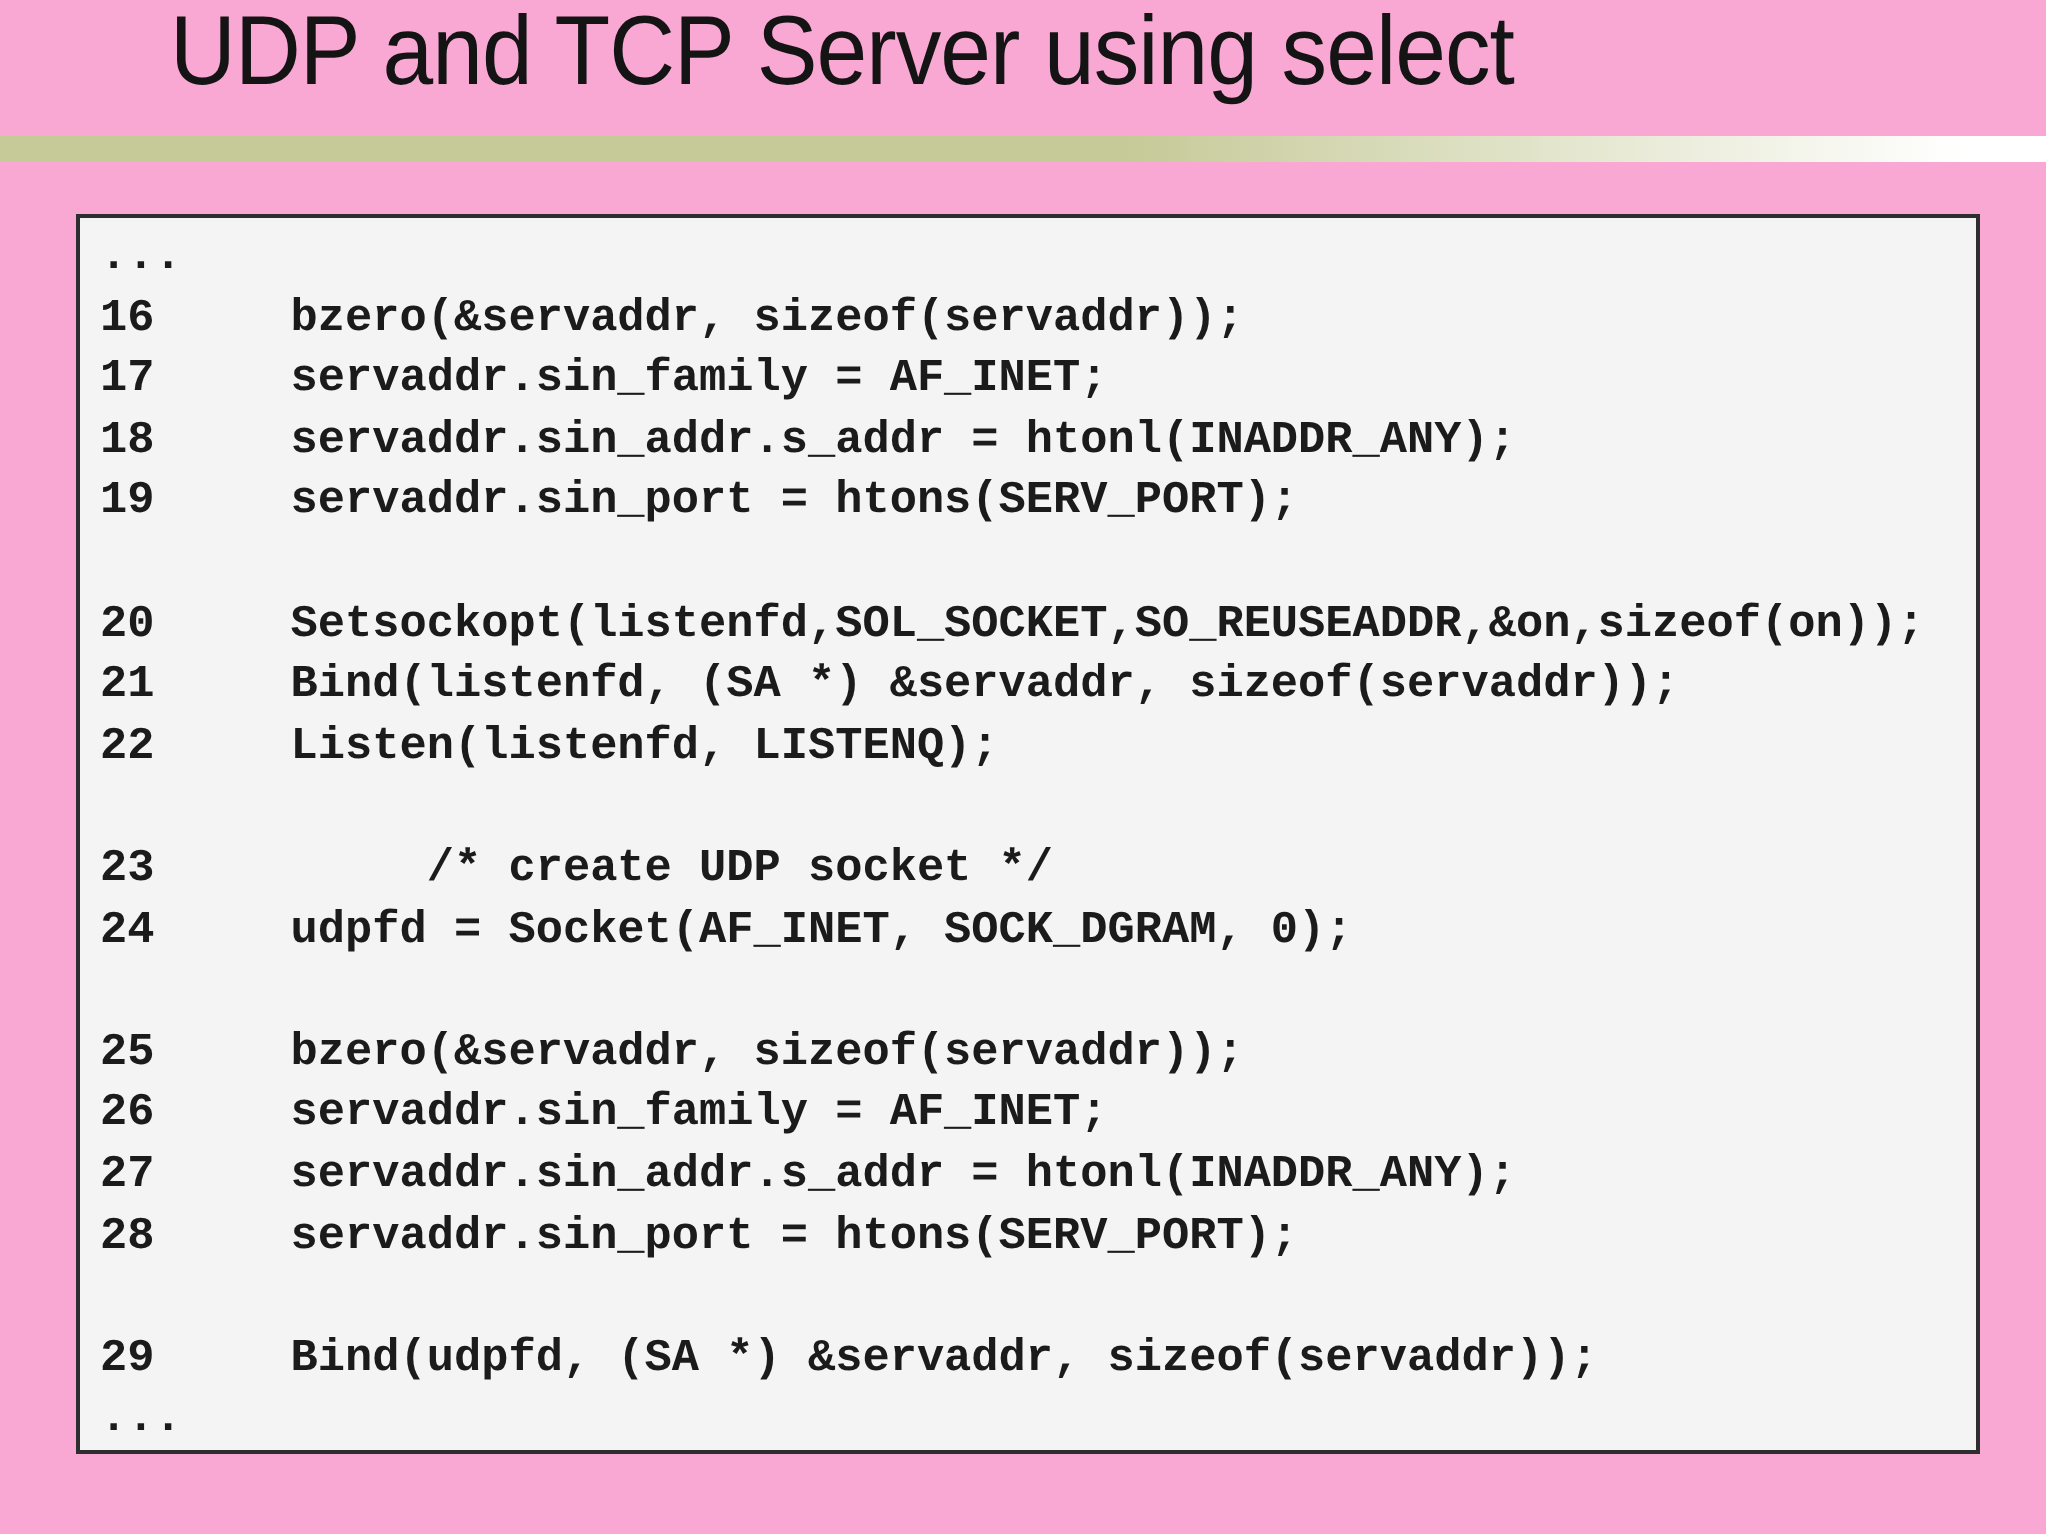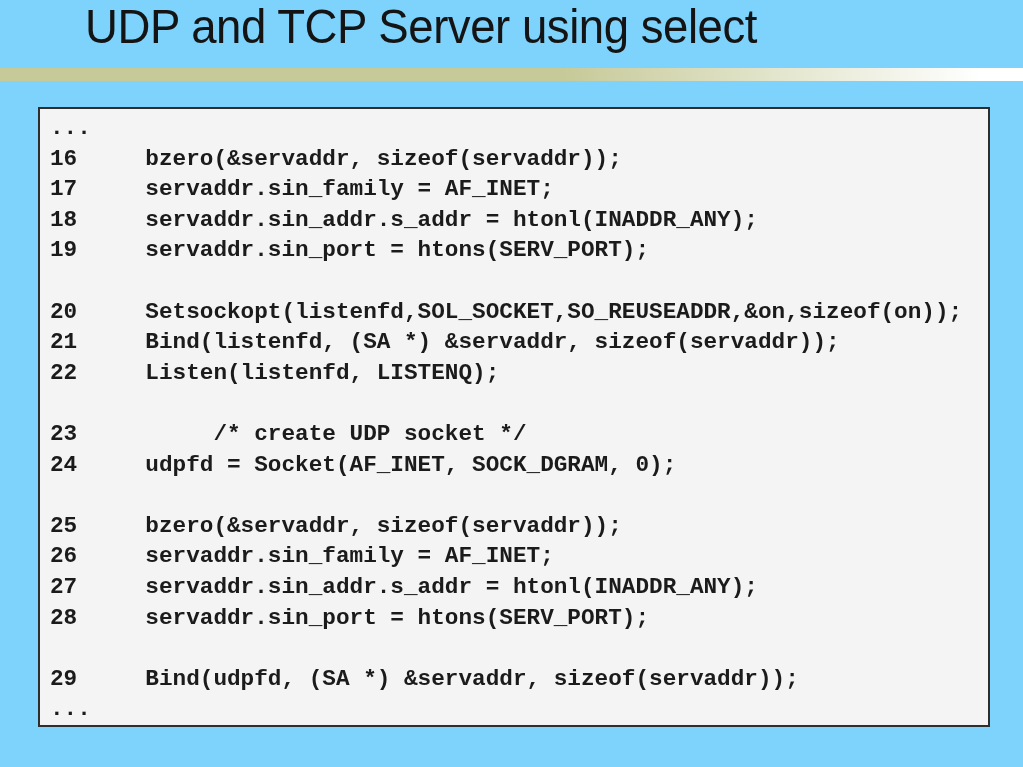--- a/index.html
+++ b/index.html
@@ -4,21 +4,21 @@
 <style>
   html, body {
     margin: 0;
     padding: 0;
     background: #ffffff;
   }
   .slide {
     position: relative;
     width: 1023px;
     height: 767px;
-    background: #7dd3fc;
+    background: #f9a8d4;
     overflow: hidden;
     font-family: "Liberation Sans", sans-serif;
   }
   .title {
     position: absolute;
     left: 85px;
     top: 2px;
     margin: 0;
     font-family: "Liberation Sans", sans-serif;
     font-weight: 400;

